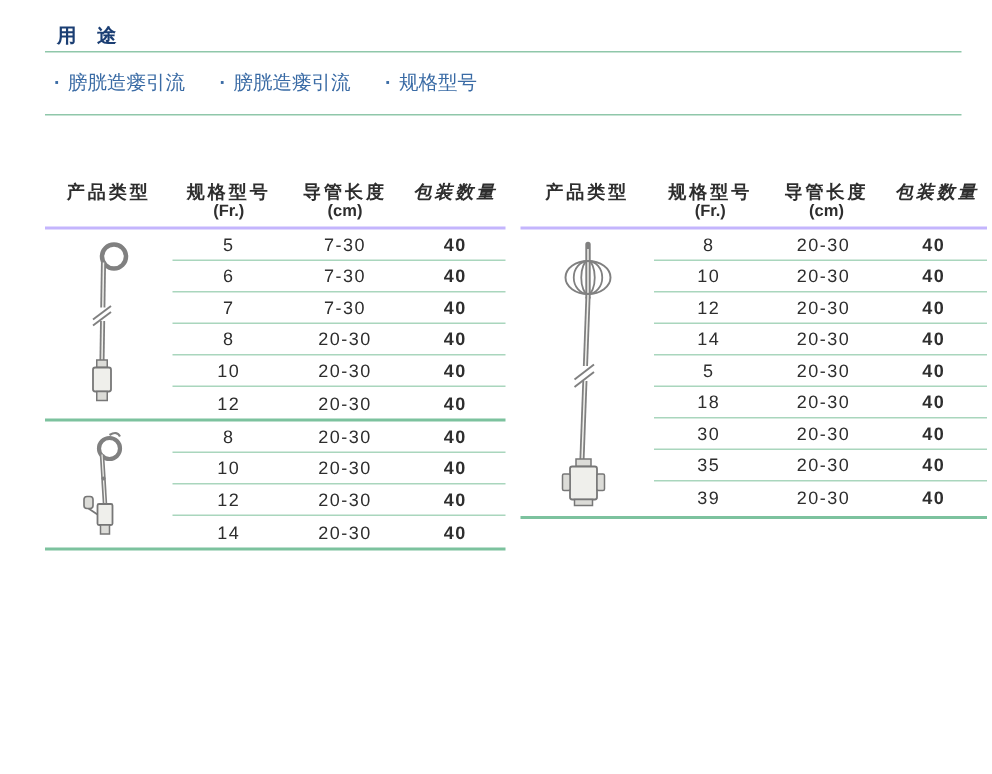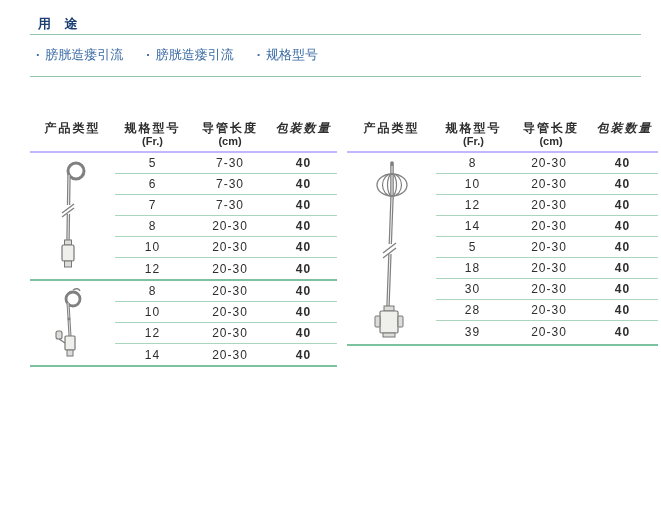--- a/index.html
+++ b/index.html
@@ -235,21 +235,21 @@
                 <span class="tcell c0">18</span>
                 <span class="tcell c1">20-30</span>
                 <span class="tcell c2">40</span>
               </div>
               <div class="trow">
                 <span class="tcell c0">30</span>
                 <span class="tcell c1">20-30</span>
                 <span class="tcell c2">40</span>
               </div>
               <div class="trow">
-                <span class="tcell c0">28</span>
+                <span class="tcell c0">35</span>
                 <span class="tcell c1">20-30</span>
                 <span class="tcell c2">40</span>
               </div>
               <div class="trow">
                 <span class="tcell c0">39</span>
                 <span class="tcell c1">20-30</span>
                 <span class="tcell c2">40</span>
               </div>
             </div>
           </div>

